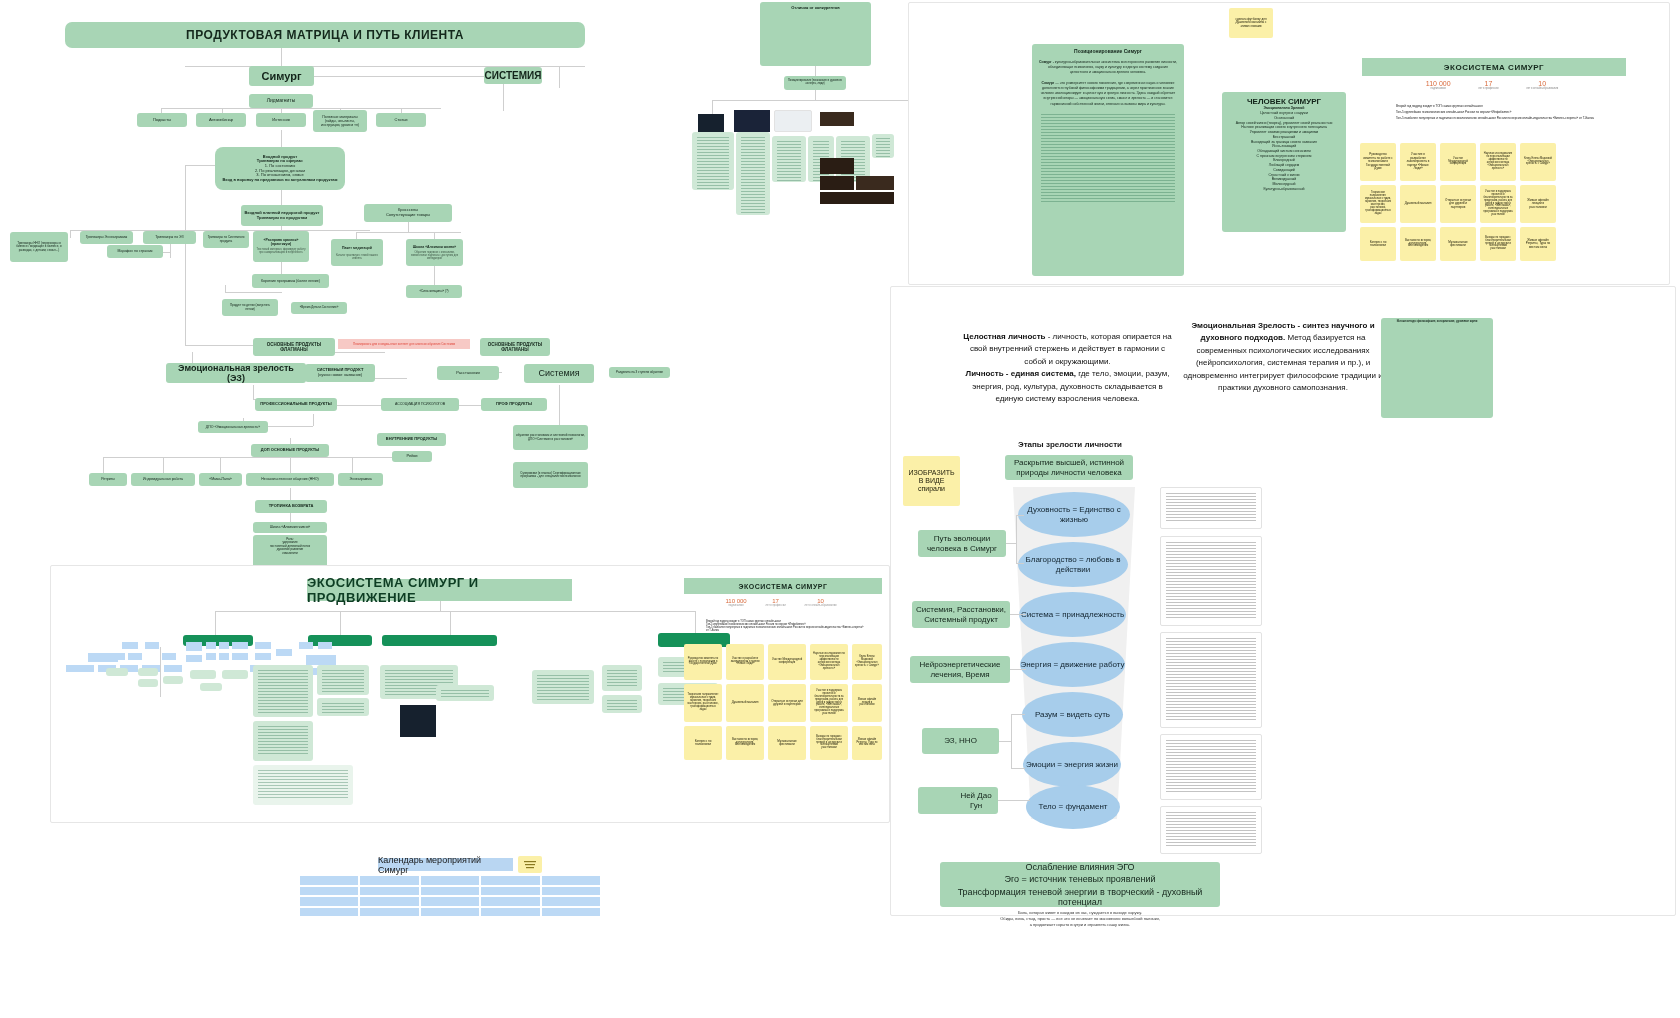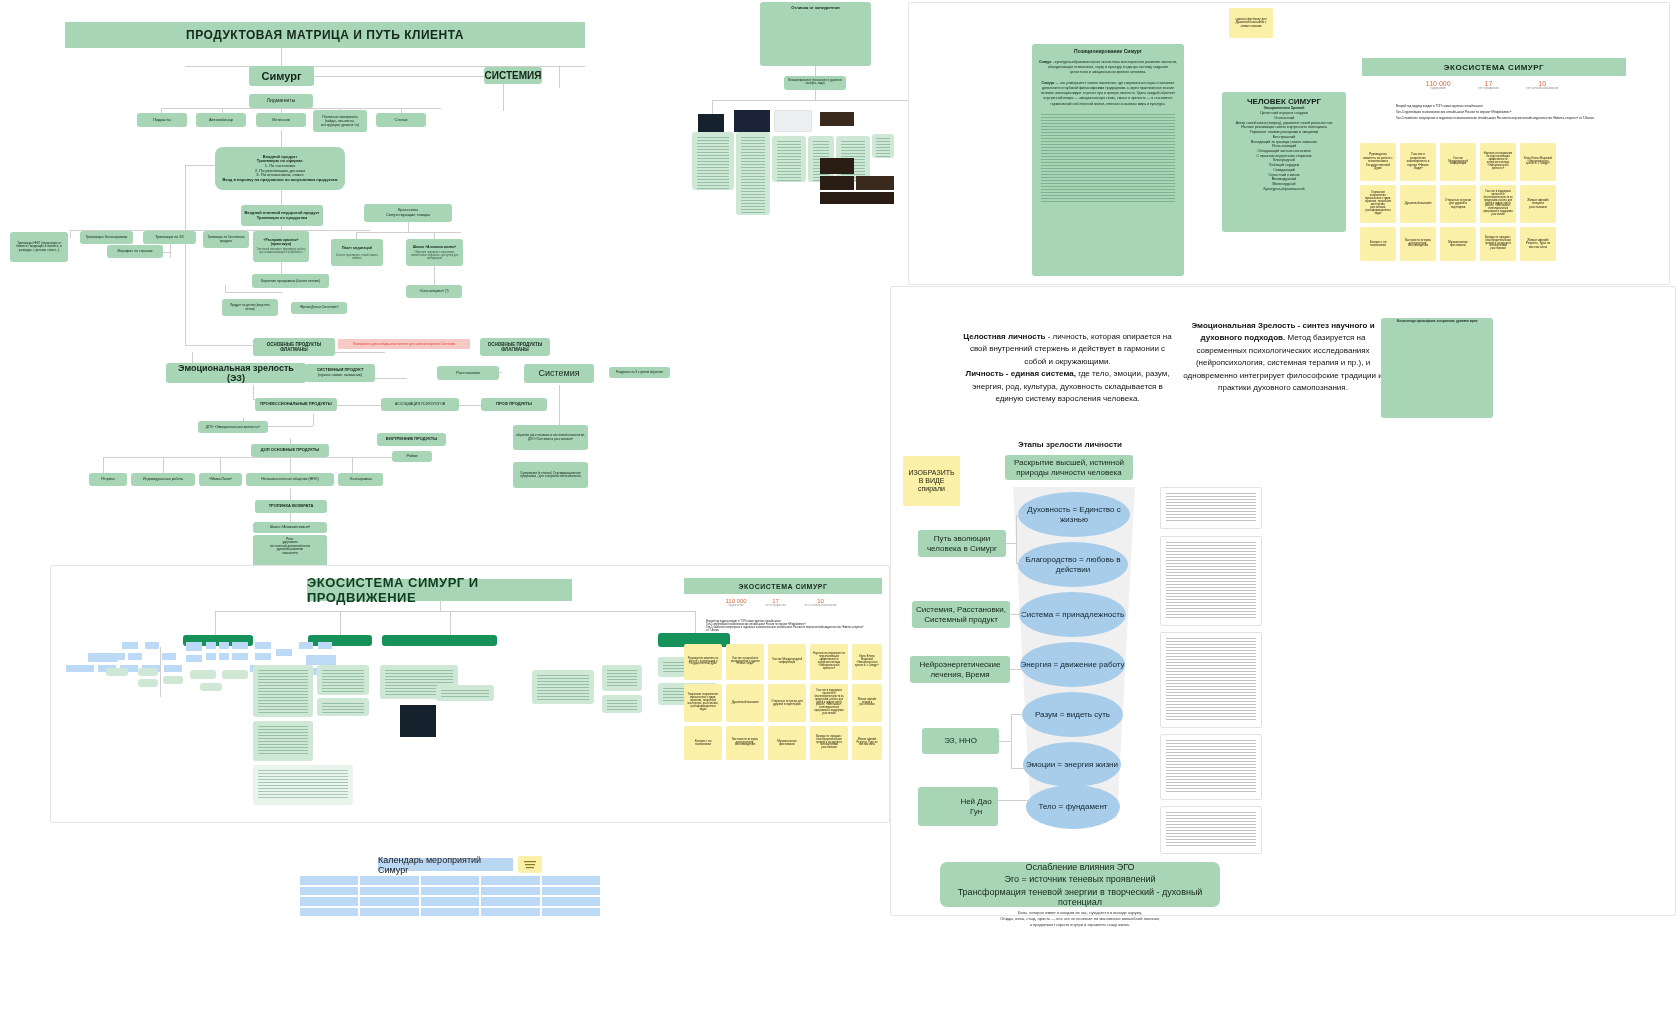--- a/index.html
+++ b/index.html
@@ -148,21 +148,21 @@
     <div class="ln lnv abs" style="left:290px;top:488px;height:12px;"></div>
     <div class="ln lnv abs" style="left:290px;top:512px;height:10px;"></div>
     <div class="ln lnv abs" style="left:559px;top:385px;height:30px;"></div>
     <div class="ln lnv abs" style="left:559px;top:415px;height:15px;"></div>
     <div class="ln lnv abs" style="left:559px;top:462px;height:8px;"></div>
     <div class="ln lnh abs" style="left:462px;top:372px;width:40px;height:1px;"></div>
     <div class="ln lnh abs" style="left:367px;top:378px;width:40px;height:1px;"></div>
     <div class="ln lnh abs" style="left:355px;top:405px;width:55px;height:1px;"></div>
     <div class="ln lnh abs" style="left:465px;top:405px;width:50px;height:1px;"></div>
 
-    <div class="title-banner abs t12" style="left:65px;top:22px;width:520px;height:26px;">ПРОДУКТОВАЯ МАТРИЦА И ПУТЬ КЛИЕНТА</div>
+    <div class="title-banner abs t12" style="left:65px;top:22px;width:520px;height:26px;border-radius:7px;">ПРОДУКТОВАЯ МАТРИЦА И ПУТЬ КЛИЕНТА</div>
 
     <div class="gbox abs t11 b" style="left:249px;top:66px;width:65px;height:20px;">Симург</div>
     <div class="gbox abs t10 b" style="left:484px;top:67px;width:58px;height:17px;">СИСТЕМИЯ</div>
 
     <div class="gbox abs t5" style="left:249px;top:94px;width:64px;height:14px;">Лидмагниты</div>
 
     <div class="gbox abs t4" style="left:137px;top:113px;width:50px;height:14px;">Подкасты</div>
     <div class="gbox abs t4" style="left:196px;top:113px;width:50px;height:14px;">Автовебинар</div>
     <div class="gbox abs t4" style="left:256px;top:113px;width:50px;height:14px;">Интенсив</div>
     <div class="gbox abs t35" style="left:313px;top:110px;width:54px;height:22px;">Полезные материалы (гайды, чек-листы, инструкции, уроки и тп)</div>
@@ -595,21 +595,21 @@
   <div class="ellipse abs t8" style="left:1019px;top:592px;width:107px;height:45px;">Система = принадлежность</div>
   <div class="ellipse abs t8" style="left:1020px;top:642px;width:105px;height:45px;">Энергия = движение работу</div>
   <div class="ellipse abs t8" style="left:1022px;top:692px;width:101px;height:45px;">Разум = видеть суть</div>
   <div class="ellipse abs t8" style="left:1023px;top:742px;width:98px;height:45px;">Эмоции = энергия жизни</div>
   <div class="ellipse abs t8" style="left:1026px;top:785px;width:94px;height:44px;">Тело = фундамент</div>
 
   <div class="gbox abs t8" style="left:918px;top:530px;width:88px;height:27px;">Путь эволюции человека в Симург</div>
   <div class="gbox abs t8" style="left:912px;top:601px;width:98px;height:27px;">Системия, Расстановки, Системный продукт</div>
   <div class="gbox abs t8" style="left:910px;top:656px;width:100px;height:27px;">Нейроэнергетические лечения, Время</div>
   <div class="gbox abs t8" style="left:922px;top:728px;width:77px;height:26px;">ЭЗ, ННО</div>
-  <div class="gbox abs t8" style="left:918px;top:787px;width:80px;height:39px;padding-left:39px;">Ней Дао Гун</div>
+  <div class="gbox abs t8" style="left:918px;top:787px;width:80px;height:27px;padding-left:39px;">Ней Дао Гун</div>
 
   <div class="ln lnh abs" style="left:1006px;top:543px;width:10px;height:1px;"></div>
   <div class="ln lnv abs" style="left:1016px;top:515px;height:48px;"></div>
   <div class="ln lnh abs" style="left:1016px;top:515px;width:8px;height:1px;"></div>
   <div class="ln lnh abs" style="left:1016px;top:563px;width:8px;height:1px;"></div>
   <div class="ln lnh abs" style="left:1010px;top:614px;width:16px;height:1px;"></div>
   <div class="ln lnh abs" style="left:1010px;top:669px;width:16px;height:1px;"></div>
   <div class="ln lnh abs" style="left:999px;top:741px;width:12px;height:1px;"></div>
   <div class="ln lnv abs" style="left:1011px;top:714px;height:54px;"></div>
   <div class="ln lnh abs" style="left:1011px;top:714px;width:14px;height:1px;"></div>
@@ -714,21 +714,21 @@
       <i></i>
       <i></i>
       <i></i>
       <i></i>
       <i></i>
       <i></i>
       <i></i>
       <i></i>
   </div>
 
-  <div class="gbox abs col t9" style="left:940px;top:862px;width:280px;height:45px;border-radius:7px;">
+  <div class="gbox abs col t9" style="left:940px;top:862px;width:280px;height:45px;">
     <div style="margin-bottom:2px;">Ослабление влияния ЭГО</div>
     <div style="margin-bottom:2px;">Эго = источник теневых проявлений</div>
     <div>Трансформация теневой энергии в творческий - духовный потенциал</div>
   </div>
   <div class="abs t4" style="left:940px;top:910px;width:280px;text-align:center;line-height:1.5;color:#333;">
     <div>Боль, которая живет в каждом из нас, нуждается в выходе наружу.</div>
     <div>Обиды, вина, стыд, ярость — все это не исчезает по мановению волшебной палочки,</div>
     <div>а продолжает скрыто внутри и отравлять нашу жизнь.</div>
   </div>
 

